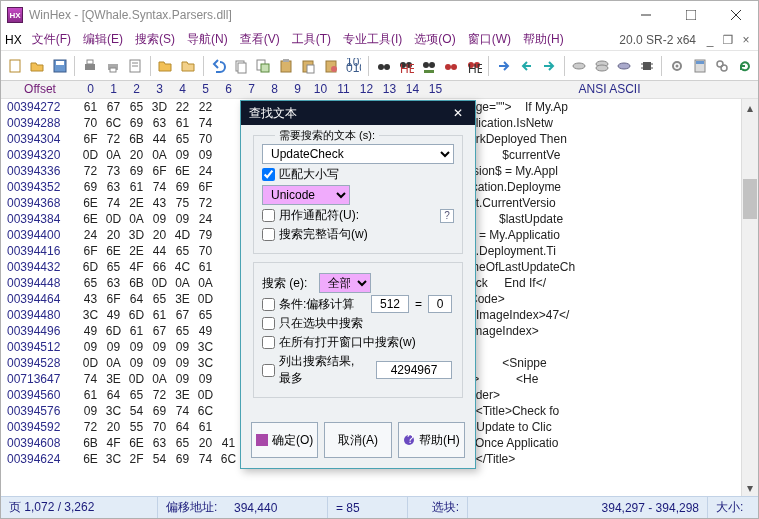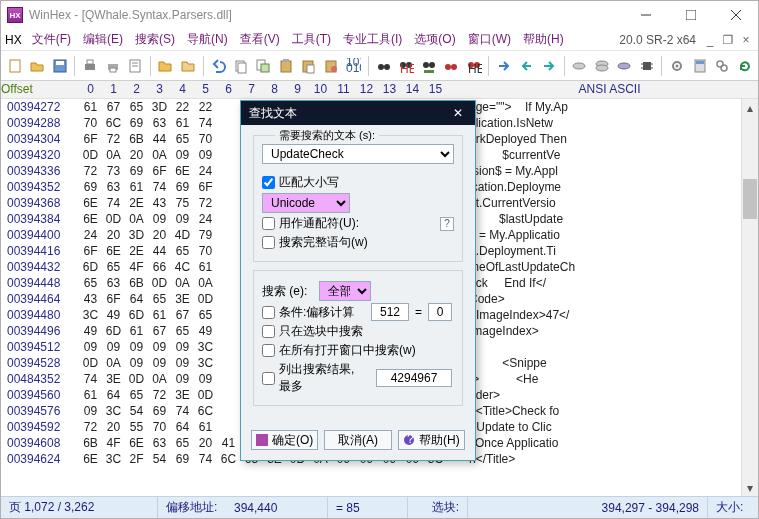--- a/index.html
+++ b/index.html
@@ -11,21 +11,21 @@
 .winbtn{width:45px;height:28px;display:flex;align-items:center;justify-content:center;color:#555}
 .menubar{height:22px;display:flex;align-items:center;padding:0 4px;border-bottom:1px solid #e5e5e5}
 .menubar .menu{padding:2px 6px;color:#701a75}
 .menubar .ver{margin-left:auto;color:#555;padding-right:4px}
 .menubar .smallbtn{width:16px;height:16px;display:flex;align-items:center;justify-content:center;color:#666;margin-left:2px}
 .toolbar{height:30px;display:flex;align-items:center;padding:0 4px;border-bottom:1px solid #d0d0d0;gap:3px;overflow:hidden}
 .toolbar .tbtn{width:22px;height:22px;display:flex;align-items:center;justify-content:center}
 .toolbar .sep{width:1px;height:20px;background:#ccc;margin:0 2px}
 .hexview{flex:1;display:flex;font-family:Consolas,monospace;font-size:13px;line-height:16px;overflow:hidden;position:relative}
 .hexhdr{position:absolute;top:0;left:0;right:0;height:18px;background:#f2f2f2;border-bottom:1px solid #e0e0e0;display:flex;z-index:1}
-.hexhdr .h-off{width:78px;color:#4d7c0f}
+.hexhdr .h-off{width:78px;text-align:center;color:#701a75}
 .hexhdr .h-hex{width:382px;display:flex;color:#2a2a8a}
 .hexhdr .h-hex span{width:23px;text-align:center}
 .hexhdr .h-asc{flex:1;text-align:center;color:#2a2a8a}
 .hexbody{position:absolute;top:18px;left:0;right:0;bottom:0;overflow:hidden}
 .hexrow{display:flex;height:16px}
 .hexrow .c-off{width:78px;text-align:left;padding-left:6px;color:#2a2a8a}
 .hexrow .c-hex{width:382px;display:flex}
 .hexrow .c-hex span{width:23px;text-align:center;color:#222}
 .hexrow .c-asc{flex:1;padding-left:8px;color:#222;white-space:pre}
 .scrollbar{width:17px;background:#f0f0f0;border-left:1px solid #ddd;position:absolute;right:0;top:18px;bottom:0;z-index:2}
@@ -38,21 +38,21 @@
 .dialog .dtitle .dclose{margin-left:auto;width:18px;height:18px;display:flex;align-items:center;justify-content:center;color:#fff}
 .dialog .dbody{padding:10px 12px}
 .dialog .grp{border:1px solid #cfd4d8;padding:8px;margin-bottom:8px;background:#eef1f3;position:relative}
 .dialog .grp .glabel{position:absolute;top:-8px;left:21px;background:#eef1f3;padding:0 4px;font-size:11px}
 .dialog input[type=text],.dialog select{width:100%;height:20px;border:1px solid #9ab;background:#fff;padding:0 4px;font-size:12px}
 .dialog .chkrow{display:flex;align-items:center;gap:4px;margin:2px 0;font-size:12px}
 .dialog .chkrow input[type=checkbox]{width:13px;height:13px}
 .dialog .smallsel{width:88px;height:20px;border:1px solid #9ab;background:#f0abfc;padding:0 4px}
 .dialog .numbox{width:38px;height:18px;border:1px solid #9ab;background:#fff;text-align:center;margin:0 2px}
 .dialog .btnbar{display:flex;gap:6px;padding:6px 10px 10px;justify-content:space-between}
-.dialog .dbtn{flex:1;height:20px;border:1px solid #9ab;background:#f6f8fa;display:flex;align-items:center;justify-content:center;gap:4px;font-size:12px}
+.dialog .dbtn{flex:1;height:36px;border:1px solid #9ab;background:#f6f8fa;display:flex;align-items:center;justify-content:center;gap:4px;font-size:12px}
 .help-ico{width:14px;height:14px;border:1px solid #9ab;background:#fff;display:flex;align-items:center;justify-content:center;font-size:10px;color:#557}
 svg{display:block}
 </style>
 </head>
 <body>
 
 <div class="titlebar">
   <div class="ico">HX</div>
   <div class="title">WinHex - [QWhale.Syntax.Parsers.dll]</div>
   <div class="spacer"></div>
@@ -677,21 +677,21 @@
           <span></span>
           <span></span>
           <span></span>
           <span></span>
           <span></span>
           <span></span>
         </div>
         <div class="c-asc">          &lt;Snippe</div>
       </div>
       <div class="hexrow">
-        <div class="c-off">00484352</div>
+        <div class="c-off">00713647</div>
         <div class="c-hex">
           <span>74</span>
           <span>3E</span>
           <span>0D</span>
           <span>0A</span>
           <span>09</span>
           <span>09</span>
           <span></span>
           <span></span>
           <span></span>
@@ -833,21 +833,21 @@
 </div>
 
 <div class="dialog">
   <div class="dtitle">
     <span>查找文本</span>
     <div class="dclose">✕</div>
   </div>
   <div class="dbody">
     <div class="grp">
       <div class="glabel">需要搜索的文本 (s):</div>
-      <select style="margin-bottom:8px"><option>UpdateCheck</option></select>
+      <select style=""><option>UpdateCheck</option></select>
       <div class="chkrow">
           <input type="checkbox" checked="" style="">
           <span>匹配大小写</span>
         </div>
       <div class="chkrow">
           <select class="smallsel"><option>Unicode</option></select>
         </div>
       <div class="chkrow">
           <input type="checkbox" style="">
           <span>用作通配符(U):</span>

